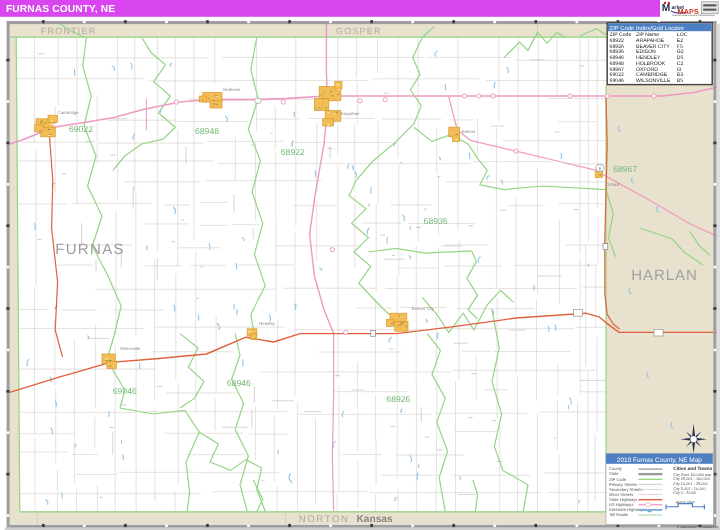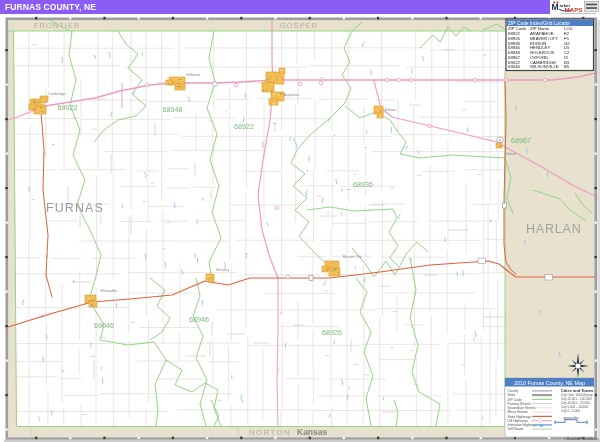--- a/index.html
+++ b/index.html
@@ -1,15 +1,15 @@
 <!DOCTYPE html>
 <html><head><meta charset="utf-8"><style>
 html,body{margin:0;padding:0;width:600px;height:442px;overflow:hidden;background:#fff;
 font-family:"Liberation Sans",sans-serif;}
-#titlebar{position:absolute;left:0;top:0;width:550px;height:14px;background:#8b5cf6;}
+#titlebar{position:absolute;left:0;top:0;width:550px;height:14px;background:#d946ef;}
 #titlebar span{position:absolute;left:5px;top:2px;font-size:8.5px;font-weight:bold;color:#fff;letter-spacing:0.1px;}
 #logo{position:absolute;left:550px;top:0;width:50px;height:14px;background:#fff;}
 svg{position:absolute;left:0;top:0;}
 </style></head>
 <body>
 <svg width="600" height="442" viewBox="0 0 600 442">
 <rect x="0" y="0" width="600" height="442" fill="#ffffff"></rect>
 <rect x="0" y="0" width="600" height="442" fill="#ffffff"></rect>
 <rect x="8" y="20" width="587" height="417" fill="#e7e1ce"></rect>
 <polygon points="14,31 505,31 505,426 16.5,426" fill="#ffffff"></polygon>

